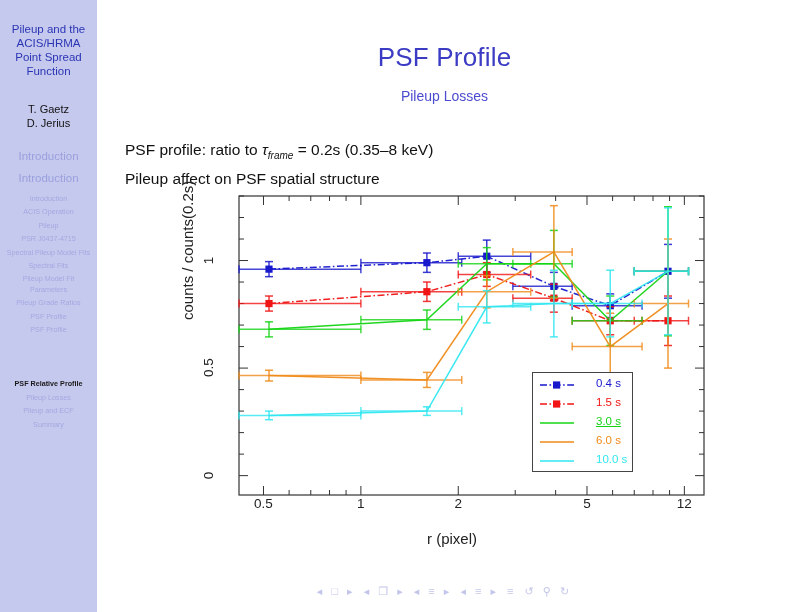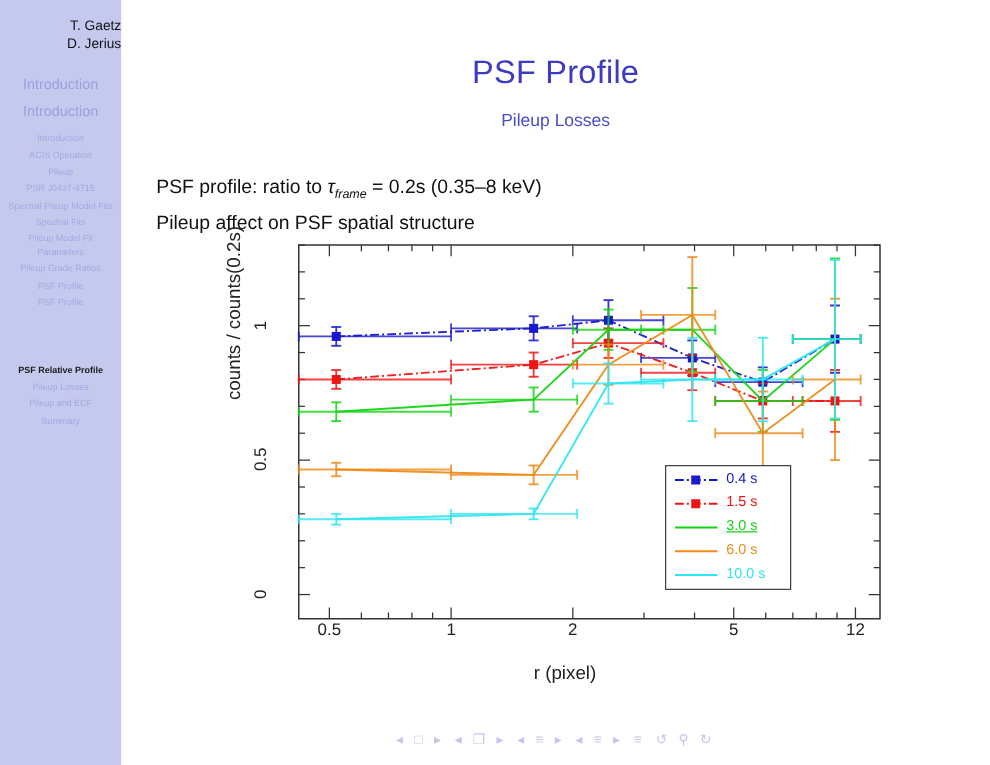--- a/index.html
+++ b/index.html
@@ -11,21 +11,21 @@
   
   #sidebar{
     position:absolute;left:0;top:0;width:97px;height:612px;
     background:#c6c9ee;
   }
   #sidebar .deck-title{
     margin-top:22px;text-align:center;color:#2b35b4;
     font-size:11.5px;line-height:14px;font-weight:400;padding:0 4px;
   }
   #sidebar .authors{
-    margin-top:14px;text-align:right;color:#111;
+    margin-top:24px;text-align:center;color:#111;
     font-size:11px;line-height:14px;
   }
   #sidebar .sec-big{
     margin-top:18px;text-align:center;color:#9aa0dd;
     font-size:11.5px;line-height:16px;
   }
   #sidebar .sec-big.second{margin-top:6px;}
   #sidebar .subs{margin-top:8px;padding:0 6px;}
   #sidebar .sub{
     color:#a3a8e0;font-size:7.2px;line-height:10.4px;
@@ -67,32 +67,33 @@
   .xtick-lab{
     position:absolute;color:#222;font-size:13.5px;
     text-align:center;width:40px;top:306px;
   }
   #legend{
     position:absolute;left:345px;top:182px;width:99px;height:98px;
     border:1px solid #444;background:#fff;
   }
   #legend .row{height:18px;display:flex;align-items:center;margin-top:1px;}
   #legend .swatch{width:36px;height:12px;margin-left:6px;margin-right:6px;position:relative;}
-  #legend .lab{font-size:11.5px;}
+  #legend .lab{font-size:11.5px;margin-left:15px;}
   
   #navbar{
     position:absolute;left:0;bottom:14px;width:695px;text-align:center;
     color:#c3c6ea;font-size:11px;letter-spacing:3px;
   }
   #navbar span{margin:0 1px;}
 </style>
 </head>
 <body>
 
 <div id="sidebar">
+  <div class="deck-title">Pileup and the ACIS/HRMA Point Spread Function</div>
   <div class="authors">
     <div>T. Gaetz</div>
     <div>D. Jerius</div>
   </div>
   <div class="sec-big">Introduction</div>
   <div class="sec-big second">Introduction</div>
   <div class="subs">
     <div class="sub">Introduction</div>
     <div class="sub">ACIS Operation</div>
     <div class="sub">Pileup</div>

